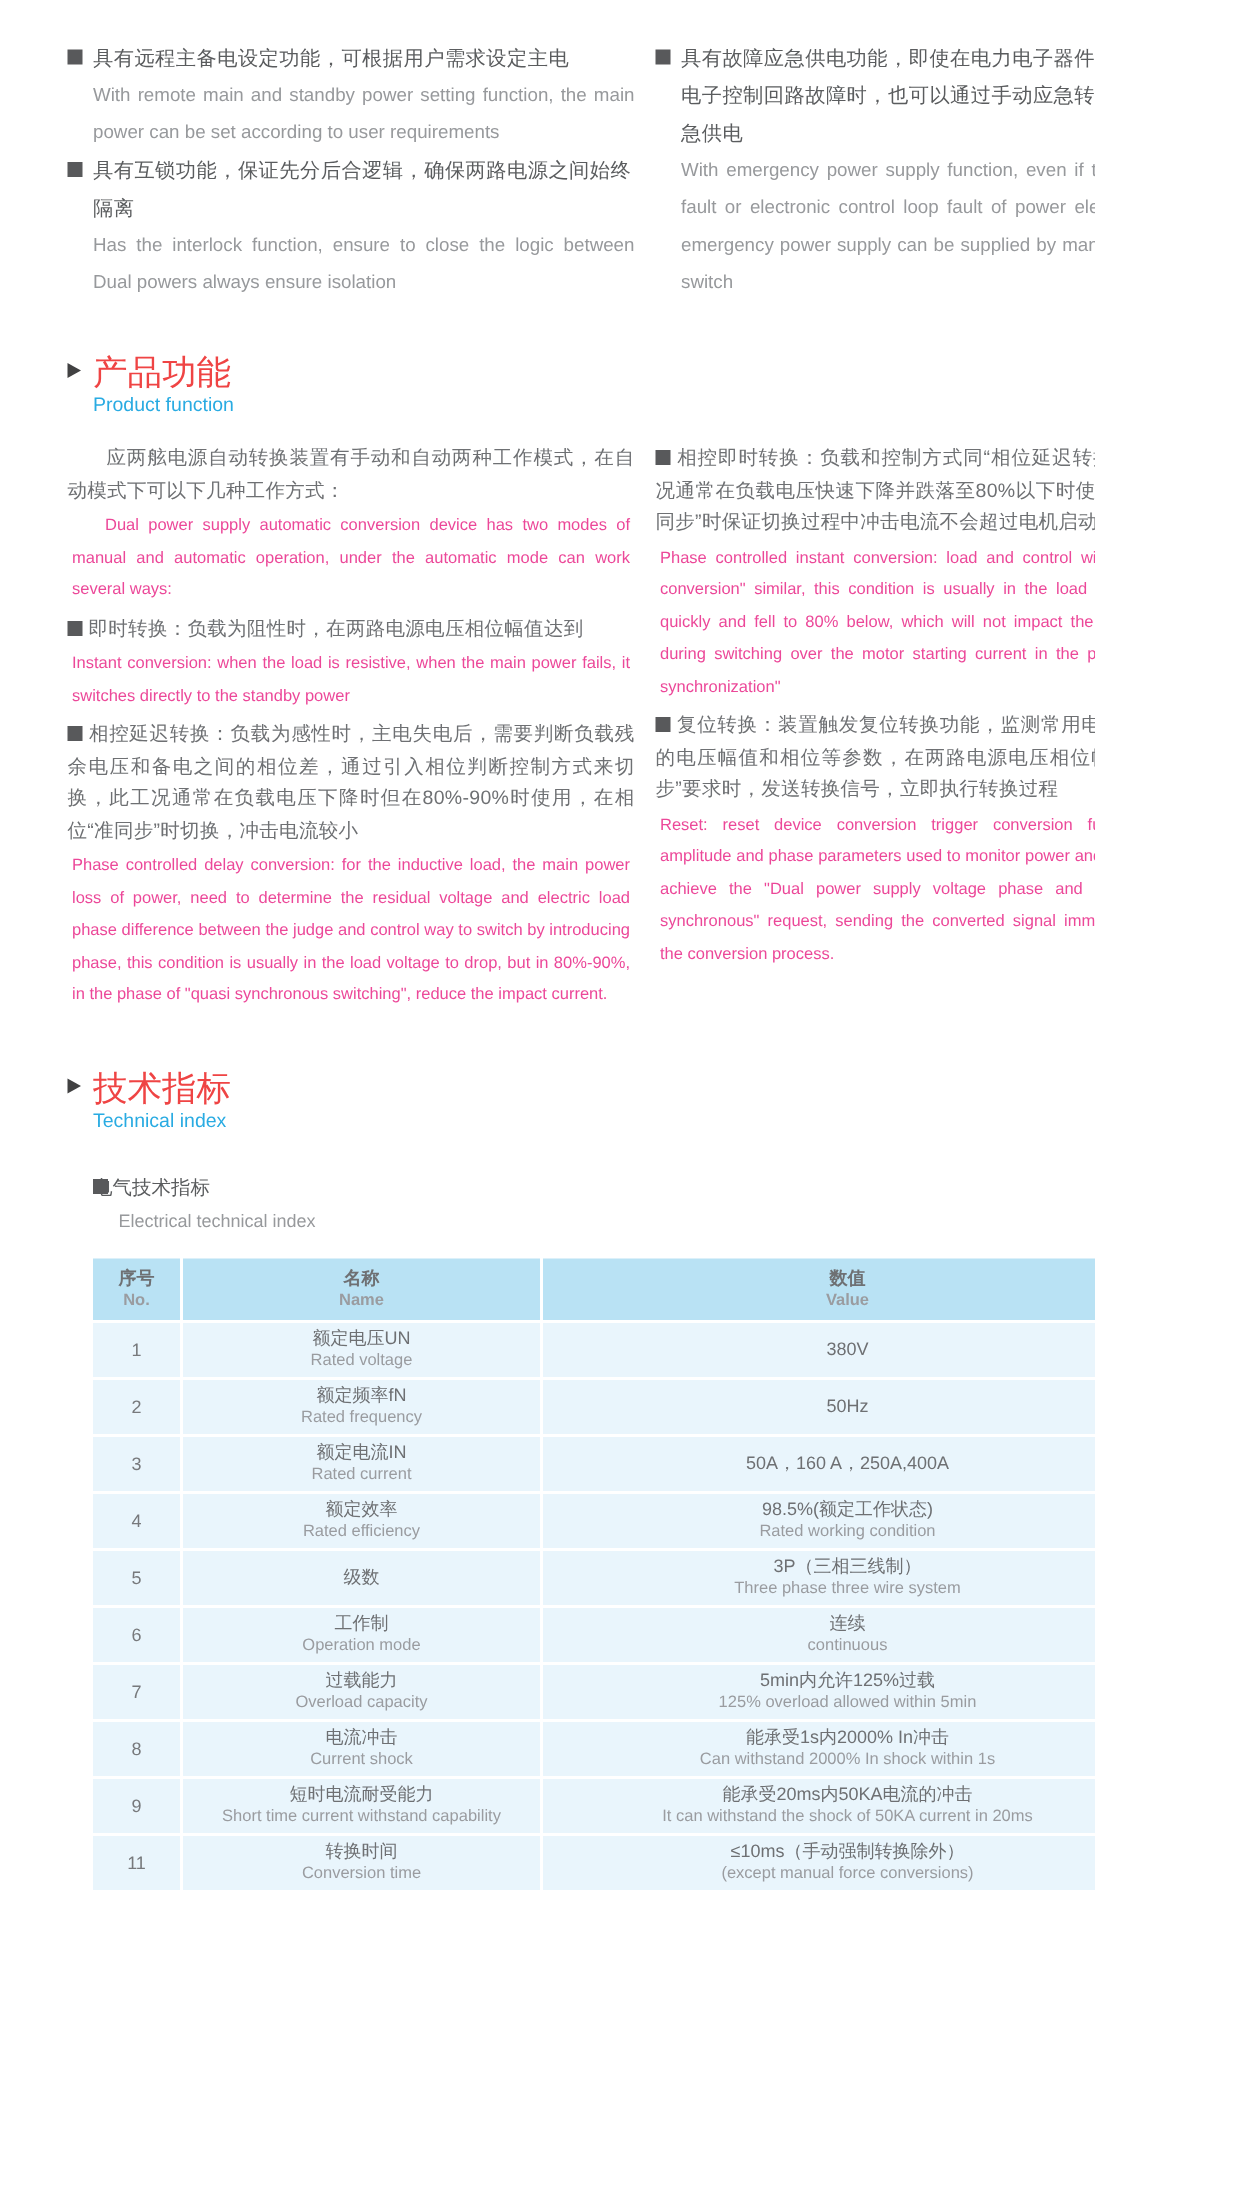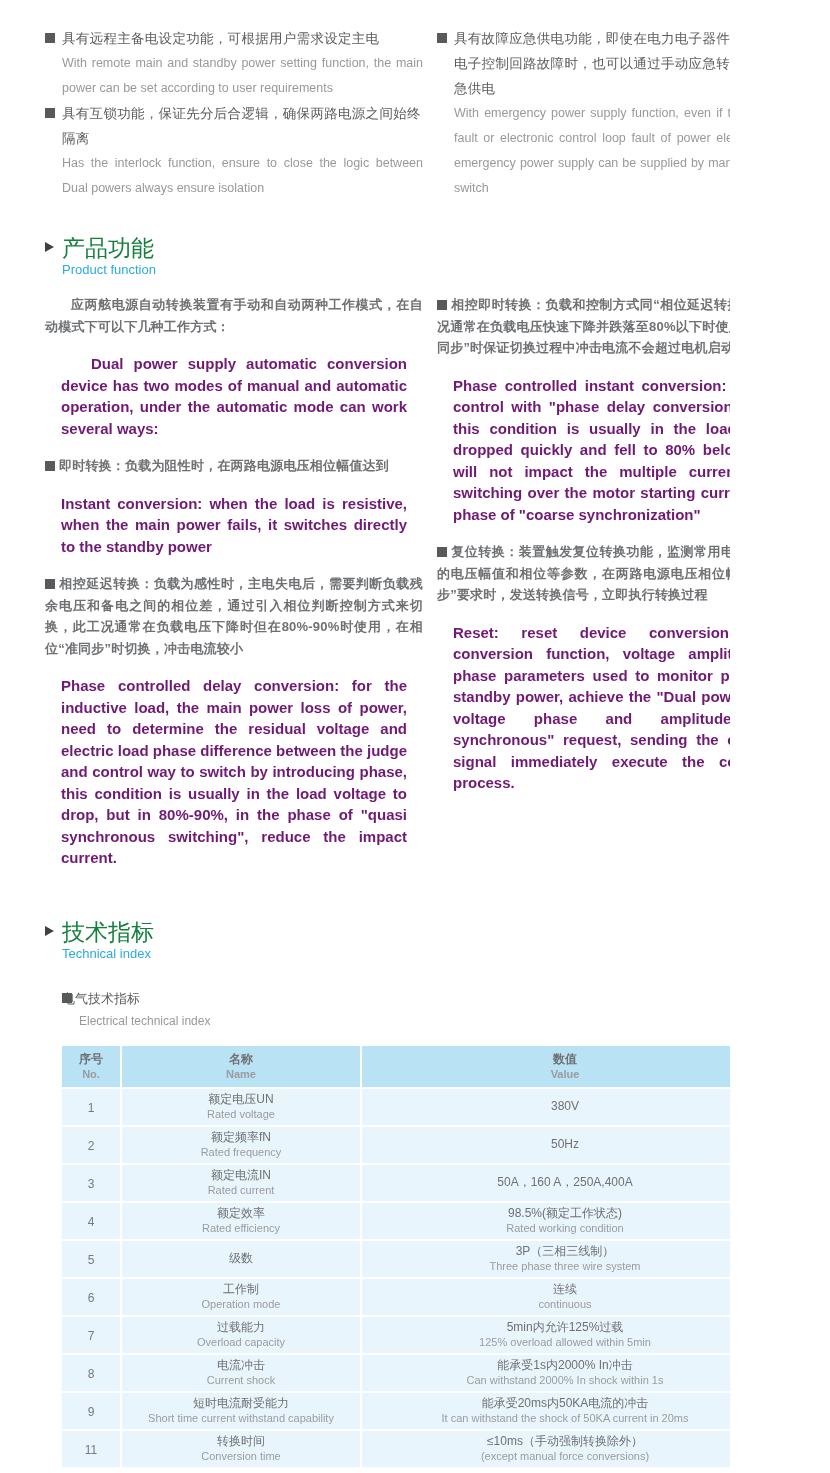--- a/index.html
+++ b/index.html
@@ -26,30 +26,30 @@
   .sq-inline{
     display:inline-block;width:10px;height:10px;background:#58595b;
     margin-right:4px;vertical-align:-1px;
   }
   
   .sec-head{position:relative;padding-left:62px;margin-top:34px;}
   .tri{
     position:absolute;left:45px;top:7px;width:0;height:0;
     border-left:9px solid #414142;border-top:5.5px solid transparent;border-bottom:5.5px solid transparent;
   }
-  .sec-title{font-size:23px;color:#15803d;line-height:26px;}
+  .sec-title{font-size:23px;color:#ef4444;line-height:26px;}
   .sec-sub{font-size:13px;color:#29abe2;line-height:17px;}
   
-  .pf-body{margin-top:16px;font-weight:bold;}
+  .pf-body{margin-top:16px;}
   .body-zh{
     font-size:13px;color:#6e7073;line-height:21.5px;text-align:justify;
     margin:0;letter-spacing:.2px;
   }
   .body-en{
-    font-size:15px;color:#701a75;line-height:21.5px;text-align:justify;margin:16px;
+    font-size:11px;color:#ec4899;line-height:21.5px;text-align:justify;margin:3px;
   }
   .indent{text-indent:2em;}
   
   .subsec{padding-left:62px;margin-top:26px;}
   .subsec-zh{position:relative;padding-left:0;font-size:13px;color:#5a5c5e;line-height:22px;}
   .subsec-zh .sq{top:5px;}
   .subsec-en{padding-left:17px;font-size:12px;color:#97999c;line-height:22px;}
   
   table.spec{
     border-collapse:separate;border-spacing:2px;

